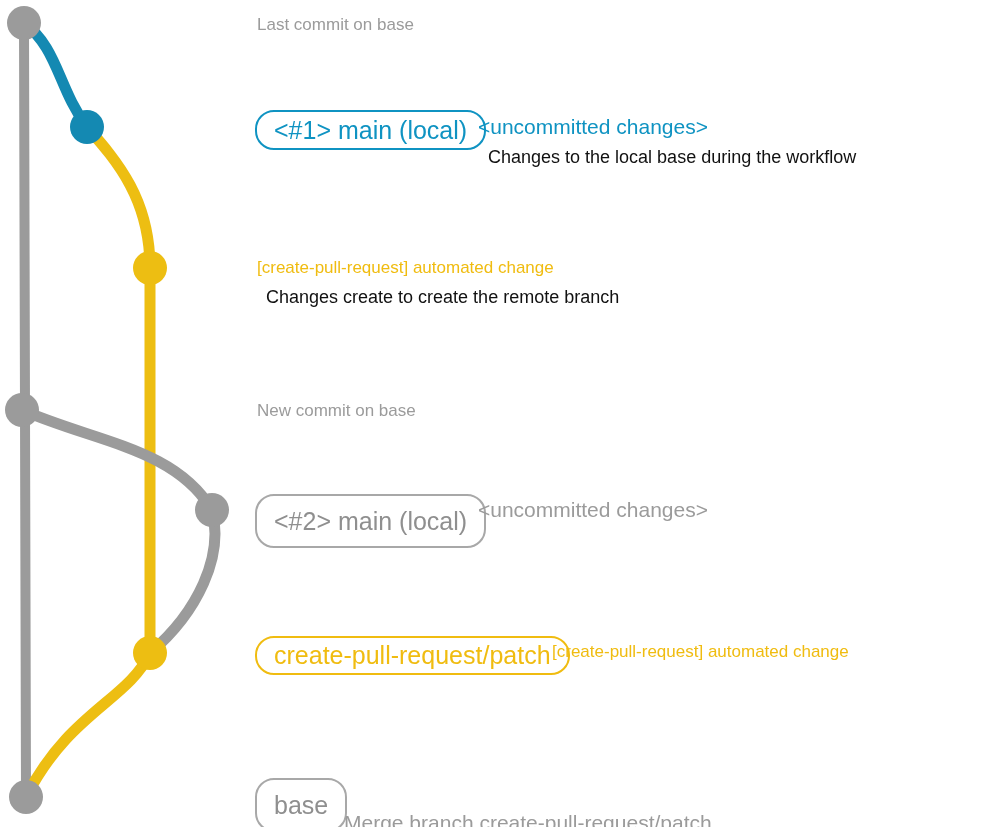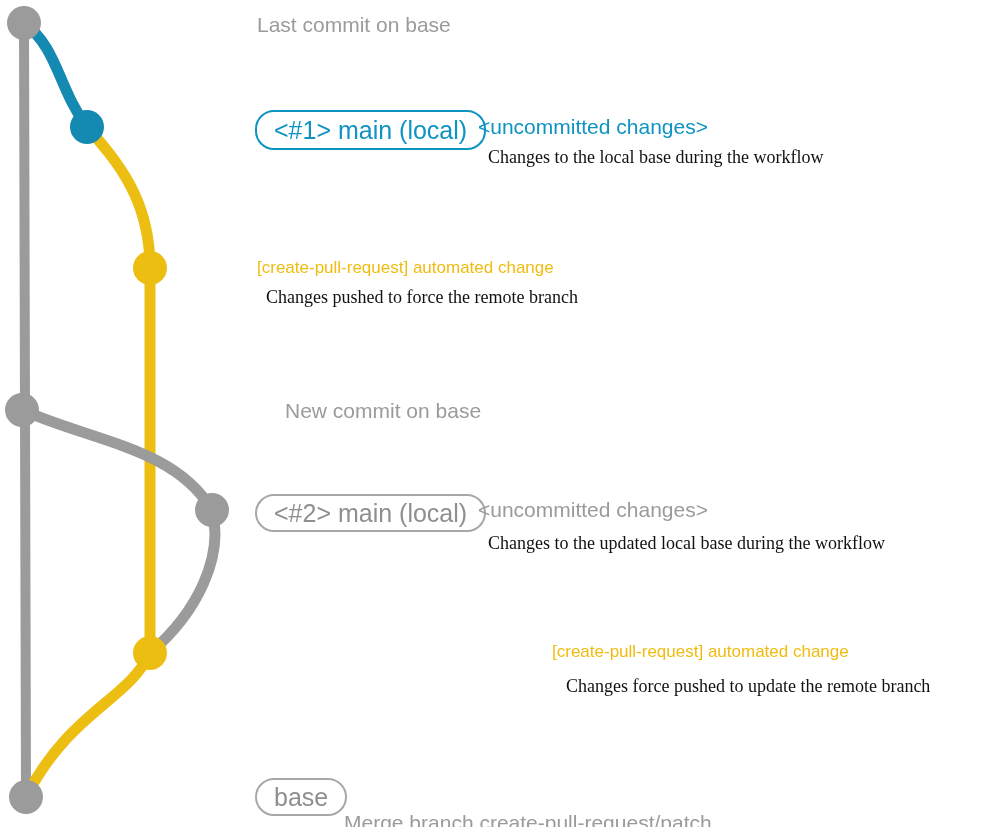--- a/index.html
+++ b/index.html
@@ -12,30 +12,30 @@
     --black:#111111;
   }
   *{margin:0;padding:0;box-sizing:border-box;}
   html,body{width:981px;height:827px;background:#ffffff;overflow:hidden;
     font-family:"Liberation Sans",sans-serif;}
   .stage{position:relative;width:981px;height:827px;}
   .graph-svg{position:absolute;left:0;top:0;}
 
   .abs{position:absolute;white-space:nowrap;}
 
-  .row-label{font-size:21px;color:var(--gray);line-height:28px;}
+  .row-label{font-size:17px;color:var(--gray);line-height:28px;}
   .pill{display:inline-flex;align-items:center;border-radius:19px;
     padding:0 17px;font-size:25px;background:#fff;}
   .pill-blue{border:2px solid var(--blue-text);color:var(--blue-text);height:40px;}
-  .pill-gray{border:2px solid var(--gray-light);color:#8f8f8f;height:38px;}
+  .pill-gray{border:2px solid var(--gray-light);color:#8f8f8f;height:54px;}
   .pill-yellow{border:2px solid var(--yellow-text);color:var(--yellow-text);height:39px;}
   .note-blue{font-size:21px;color:var(--blue-text);line-height:28px;}
   .note-gray{font-size:21px;color:var(--gray);line-height:28px;}
   .head-yellow{font-size:17px;color:var(--yellow-text);line-height:28px;}
-  .desc{font-family:Liberation Serif, serif;font-size:18px;color:var(--black);line-height:24px;text-align:center;}
+  .desc{font-family:Liberation Sans, sans-serif;font-size:18px;color:var(--black);line-height:24px;text-align:center;}
 
   .edge{fill:none;stroke-linecap:round;}
 </style>
 </head>
 <body>
 
 <div class="stage">
 
   <svg class="graph-svg" width="240" height="827" viewBox="0 0 240 827">
 
@@ -56,27 +56,26 @@
     <circle cx="26" cy="797" r="17" fill="var(--gray)"></circle>
   </svg>
 
   <div class="abs row-label" style="left:257px;top:11px;">Last commit on base</div>
 
   <div class="abs pill pill-blue" style="left:255px;top:110px;">&lt;#1&gt; main (local)</div>
   <div class="abs note-blue" style="left:478px;top:113px;">&lt;uncommitted changes&gt;</div>
   <div class="abs desc" style="left:488px;top:145px;">Changes to the local base during the workflow</div>
 
   <div class="abs head-yellow" style="left:257px;top:254px;">[create-pull-request] automated change</div>
-  <div class="abs desc" style="left:266px;top:285px;">Changes pushed to force the remote branch</div>
+  <div class="abs desc" style="left:266px;top:285px;">Changes create to create the remote branch</div>
 
-  <div class="abs row-label" style="left:257px;top:397px;margin-left:28px;">New commit on base</div>
+  <div class="abs row-label" style="left:257px;top:397px;">New commit on base</div>
 
   <div class="abs pill pill-gray" style="left:255px;top:494px;">&lt;#2&gt; main (local)</div>
   <div class="abs note-gray" style="left:478px;top:496px;">&lt;uncommitted changes&gt;</div>
-  <div class="abs desc" style="left:488px;top:531px;">Changes to the updated local base during the workflow</div>
 
+  <div class="abs pill pill-yellow" style="left:255px;top:636px;">create-pull-request/patch</div>
   <div class="abs head-yellow" style="left:552px;top:638px;">[create-pull-request] automated change</div>
-  <div class="abs desc" style="left:566px;top:674px;">Changes force pushed to update the remote branch</div>
 
   <div class="abs pill pill-gray" style="left:255px;top:778px;">base</div>
   <div class="abs note-gray" style="left:344px;top:783px;margin-top:26px;">Merge branch create-pull-request/patch</div>
 
 </div>
 
 </body></html>

